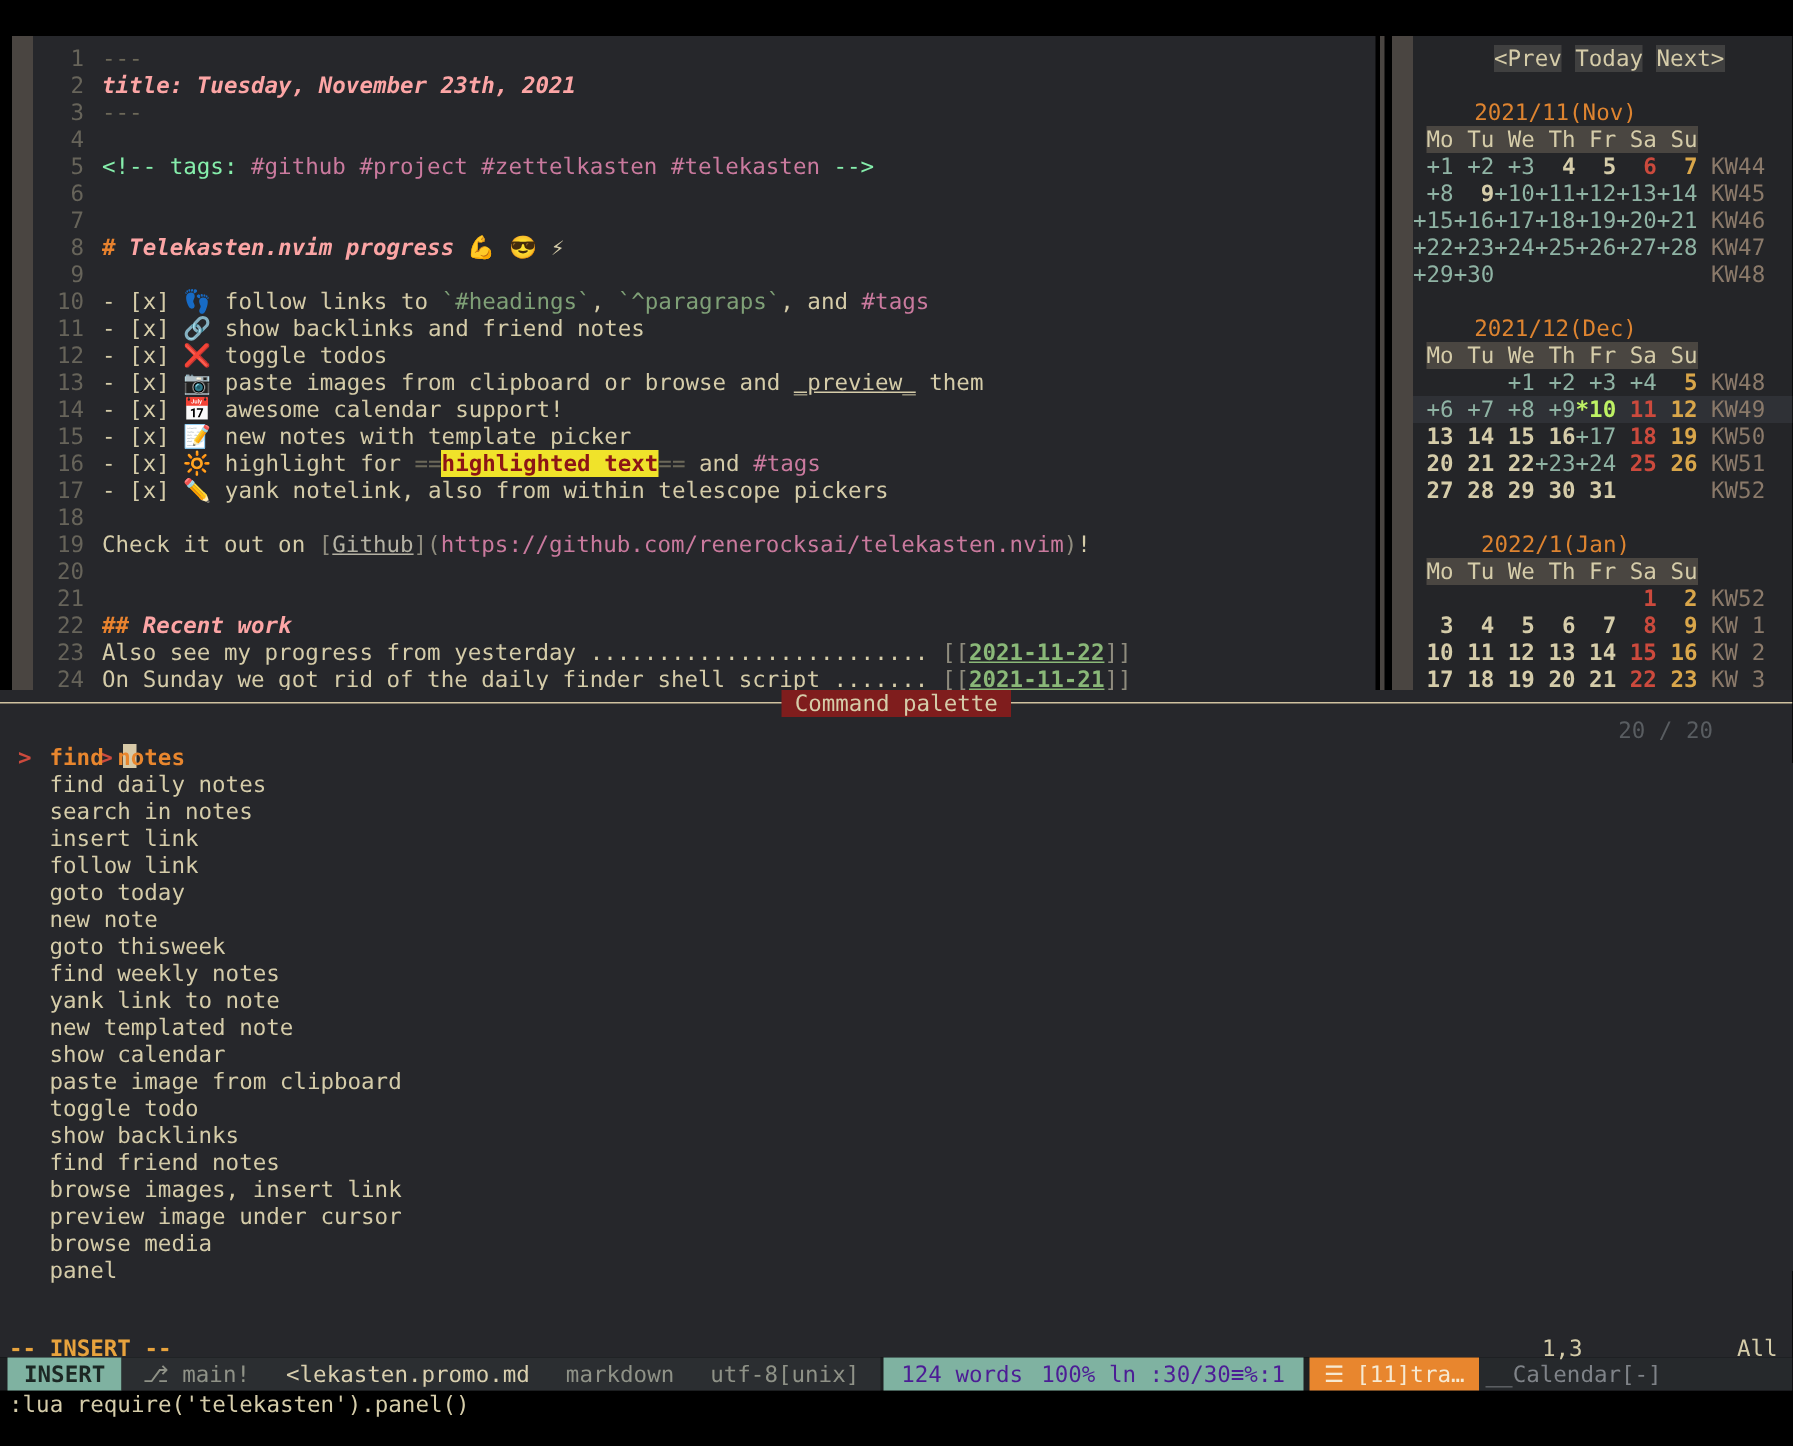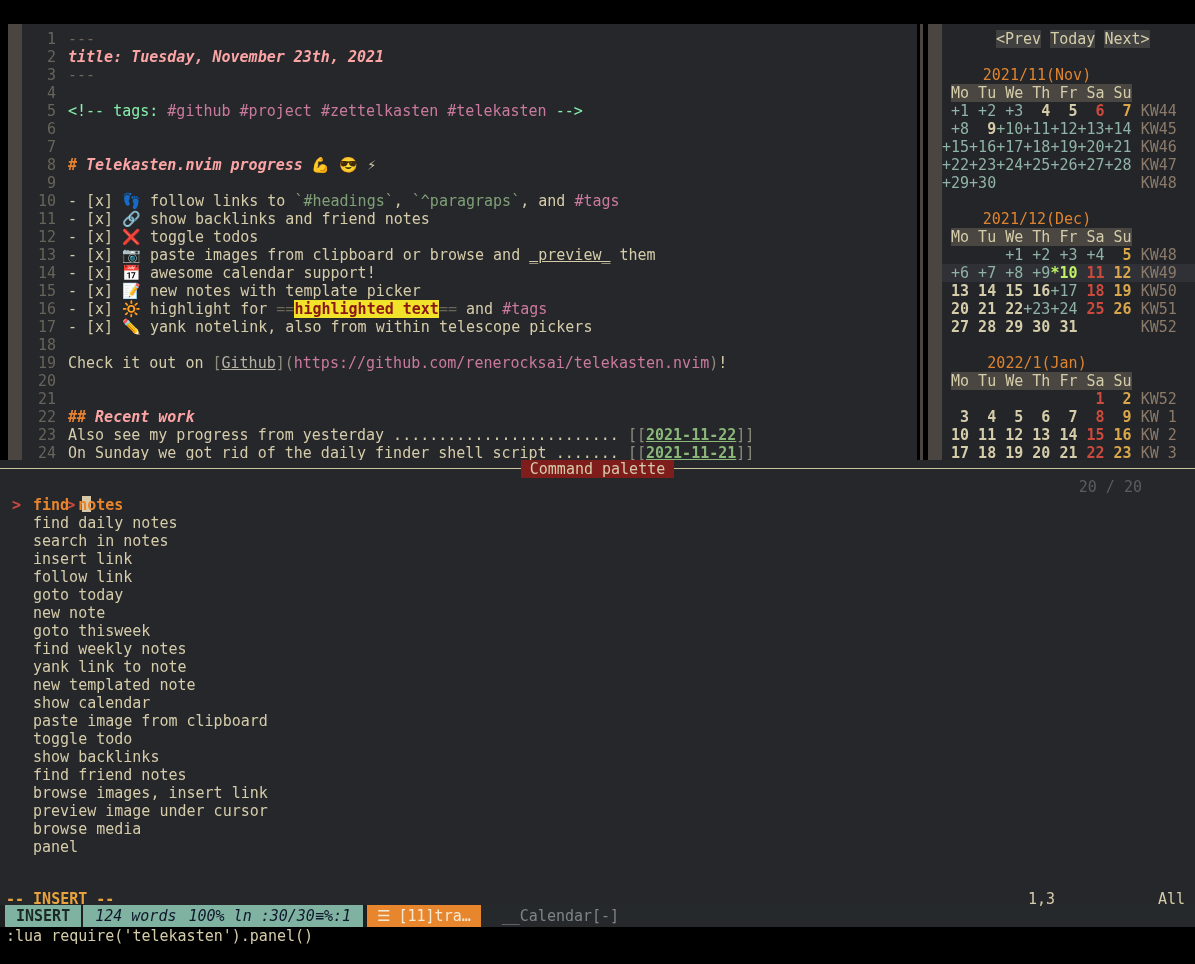--- a/index.html
+++ b/index.html
@@ -73,23 +73,23 @@
   .pal-item .pfx { display:inline-block; width:21px; color:#cc4a3d; font-weight:bold; }
   .pal-item.selected .lbl { color:#e8862e; font-weight:bold; }
 
   
   .statusline { position:absolute; top:905px; left:0; right:0; height:22px;
     display:flex; align-items:stretch; background:#1d1f21; }
   .seg { display:flex; align-items:center; white-space:pre; }
   .seg-mode { background:#7fb2a1; color:#1c2824; font-weight:bold; padding:0 11px; margin-left:5px; }
   .seg-left { background:#2b2e31; color:#8f9287; padding:0 14px; flex:0 0 auto; display:flex; gap:24px; }
   .seg-file { color:#d9cfae; }
-  .seg-words { background:#7fb2a1; color:#0f172a; padding:0 12px; margin-left:2px; gap:12px;font-style:italic; }
+  .seg-words { background:#7fb2a1; color:#4c1d95; padding:0 12px; margin-left:2px; gap:12px; }
   .seg-tab { background:#e8862e; color:#f6e9d2; padding:0 10px; margin-left:4px; gap:8px; }
-  .seg-right { background:#26292c; color:#7f8388; padding:0 21px; flex:1; }
+  .seg-right { background:#26292c; color:#7f8388; padding:0 4px; flex:1; }
 
   
   .cmdline { position:absolute; top:927px; left:6px; height:18px; white-space:pre; color:#d5cca9; }
   .bottomline { position:absolute; top:890px; left:0; right:0; height:19px; }
   .mode-text { position:absolute; left:6px; color:#e8a33d; font-weight:bold; }
   .ruler { position:absolute; left:1028px; color:#d5cca9; }
   .scroll-pos { position:absolute; left:1158px; color:#d5cca9; }
 </style>
 </head>
 <body>
@@ -116,20 +116,26 @@
     </div>
     <div class="pal-prompt">
       <span class="pal-caret">&gt;</span><span></span><span class="cursor-block"></span>
     </div>
     <div class="pal-counter">20 / 20</div>
     <div class="pal-list"><div class="pal-item selected"><span class="pfx">&gt;</span><span class="lbl">find notes</span></div><div class="pal-item"><span class="pfx"> </span><span class="lbl">find daily notes</span></div><div class="pal-item"><span class="pfx"> </span><span class="lbl">search in notes</span></div><div class="pal-item"><span class="pfx"> </span><span class="lbl">insert link</span></div><div class="pal-item"><span class="pfx"> </span><span class="lbl">follow link</span></div><div class="pal-item"><span class="pfx"> </span><span class="lbl">goto today</span></div><div class="pal-item"><span class="pfx"> </span><span class="lbl">new note</span></div><div class="pal-item"><span class="pfx"> </span><span class="lbl">goto thisweek</span></div><div class="pal-item"><span class="pfx"> </span><span class="lbl">find weekly notes</span></div><div class="pal-item"><span class="pfx"> </span><span class="lbl">yank link to note</span></div><div class="pal-item"><span class="pfx"> </span><span class="lbl">new templated note</span></div><div class="pal-item"><span class="pfx"> </span><span class="lbl">show calendar</span></div><div class="pal-item"><span class="pfx"> </span><span class="lbl">paste image from clipboard</span></div><div class="pal-item"><span class="pfx"> </span><span class="lbl">toggle todo</span></div><div class="pal-item"><span class="pfx"> </span><span class="lbl">show backlinks</span></div><div class="pal-item"><span class="pfx"> </span><span class="lbl">find friend notes</span></div><div class="pal-item"><span class="pfx"> </span><span class="lbl">browse images, insert link</span></div><div class="pal-item"><span class="pfx"> </span><span class="lbl">preview image under cursor</span></div><div class="pal-item"><span class="pfx"> </span><span class="lbl">browse media</span></div><div class="pal-item"><span class="pfx"> </span><span class="lbl">panel</span></div></div>
   </div>
 
   <div class="statusline">
     <div class="seg seg-mode">INSERT</div>
+    <div class="seg seg-left">
+      <span><span>⎇</span> <span>main!</span></span>
+      <span class="seg-file">&lt;lekasten.promo.md</span>
+      <span>markdown</span>
+      <span>utf-8[unix]</span>
+    </div>
     <div class="seg seg-words">
       <span>124 words</span>
       <span>100% ln :30/30≡%:1</span>
     </div>
     <div class="seg seg-tab">
       <span>☰</span>
       <span>[11]tra…</span>
     </div>
     <div class="seg seg-right">
       <span>__Calendar[-]</span>

